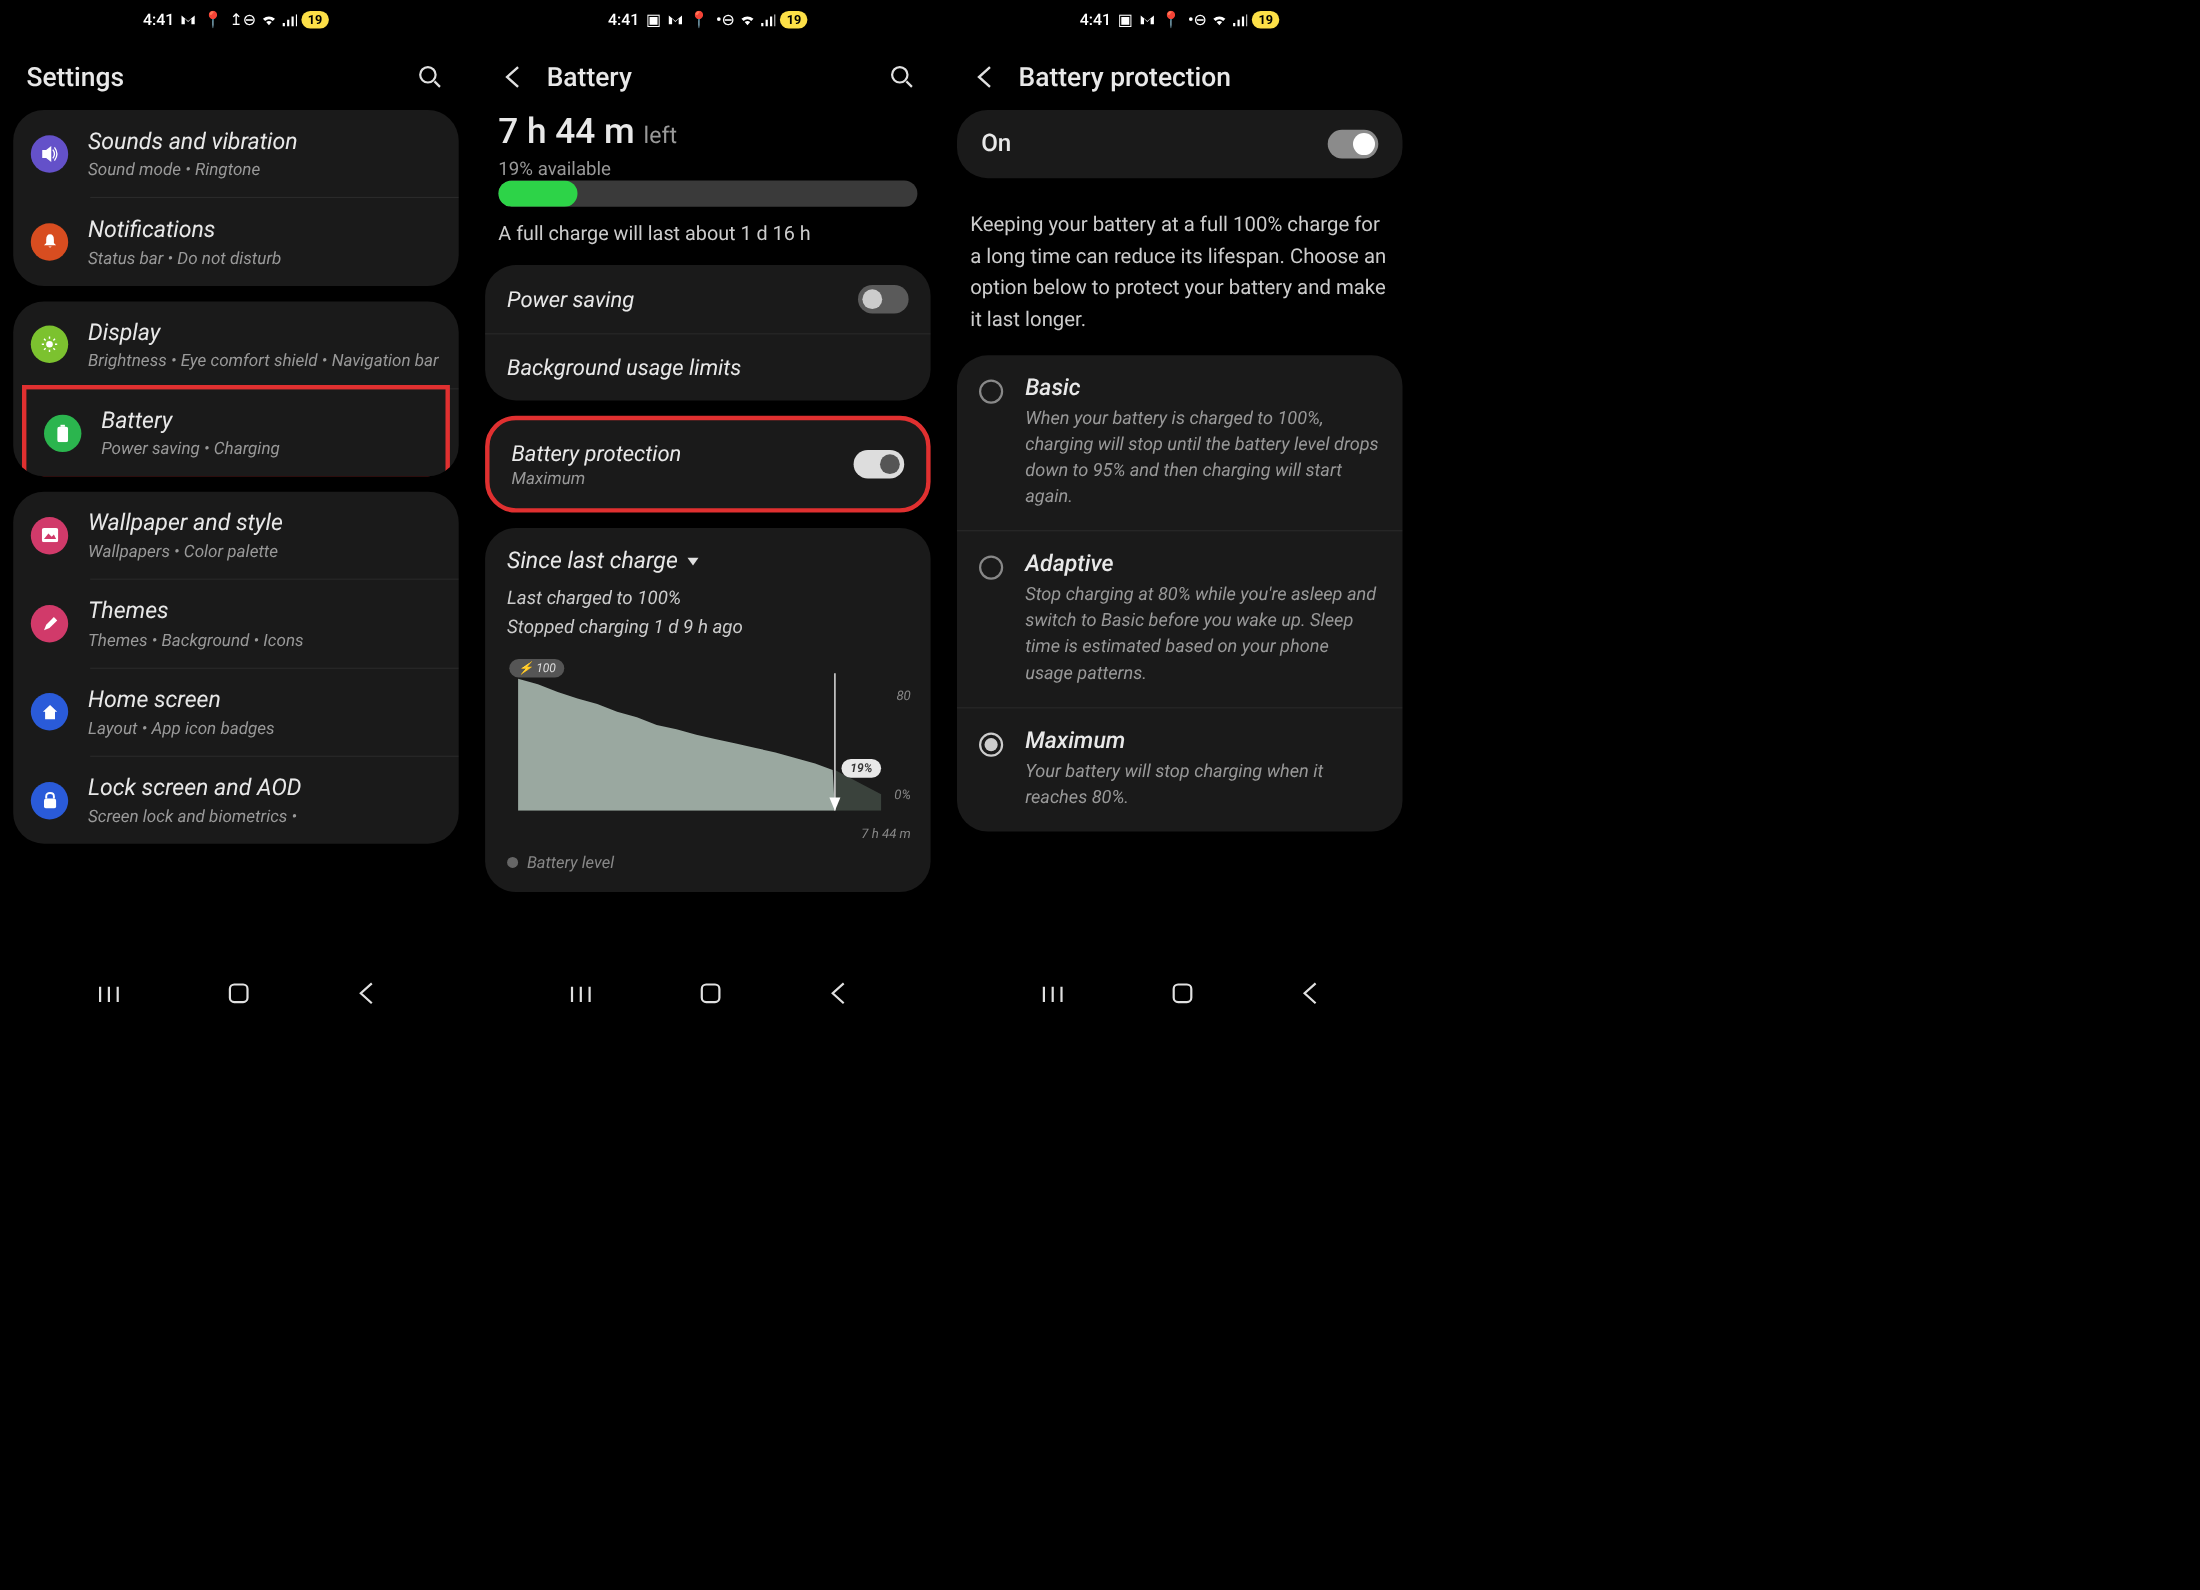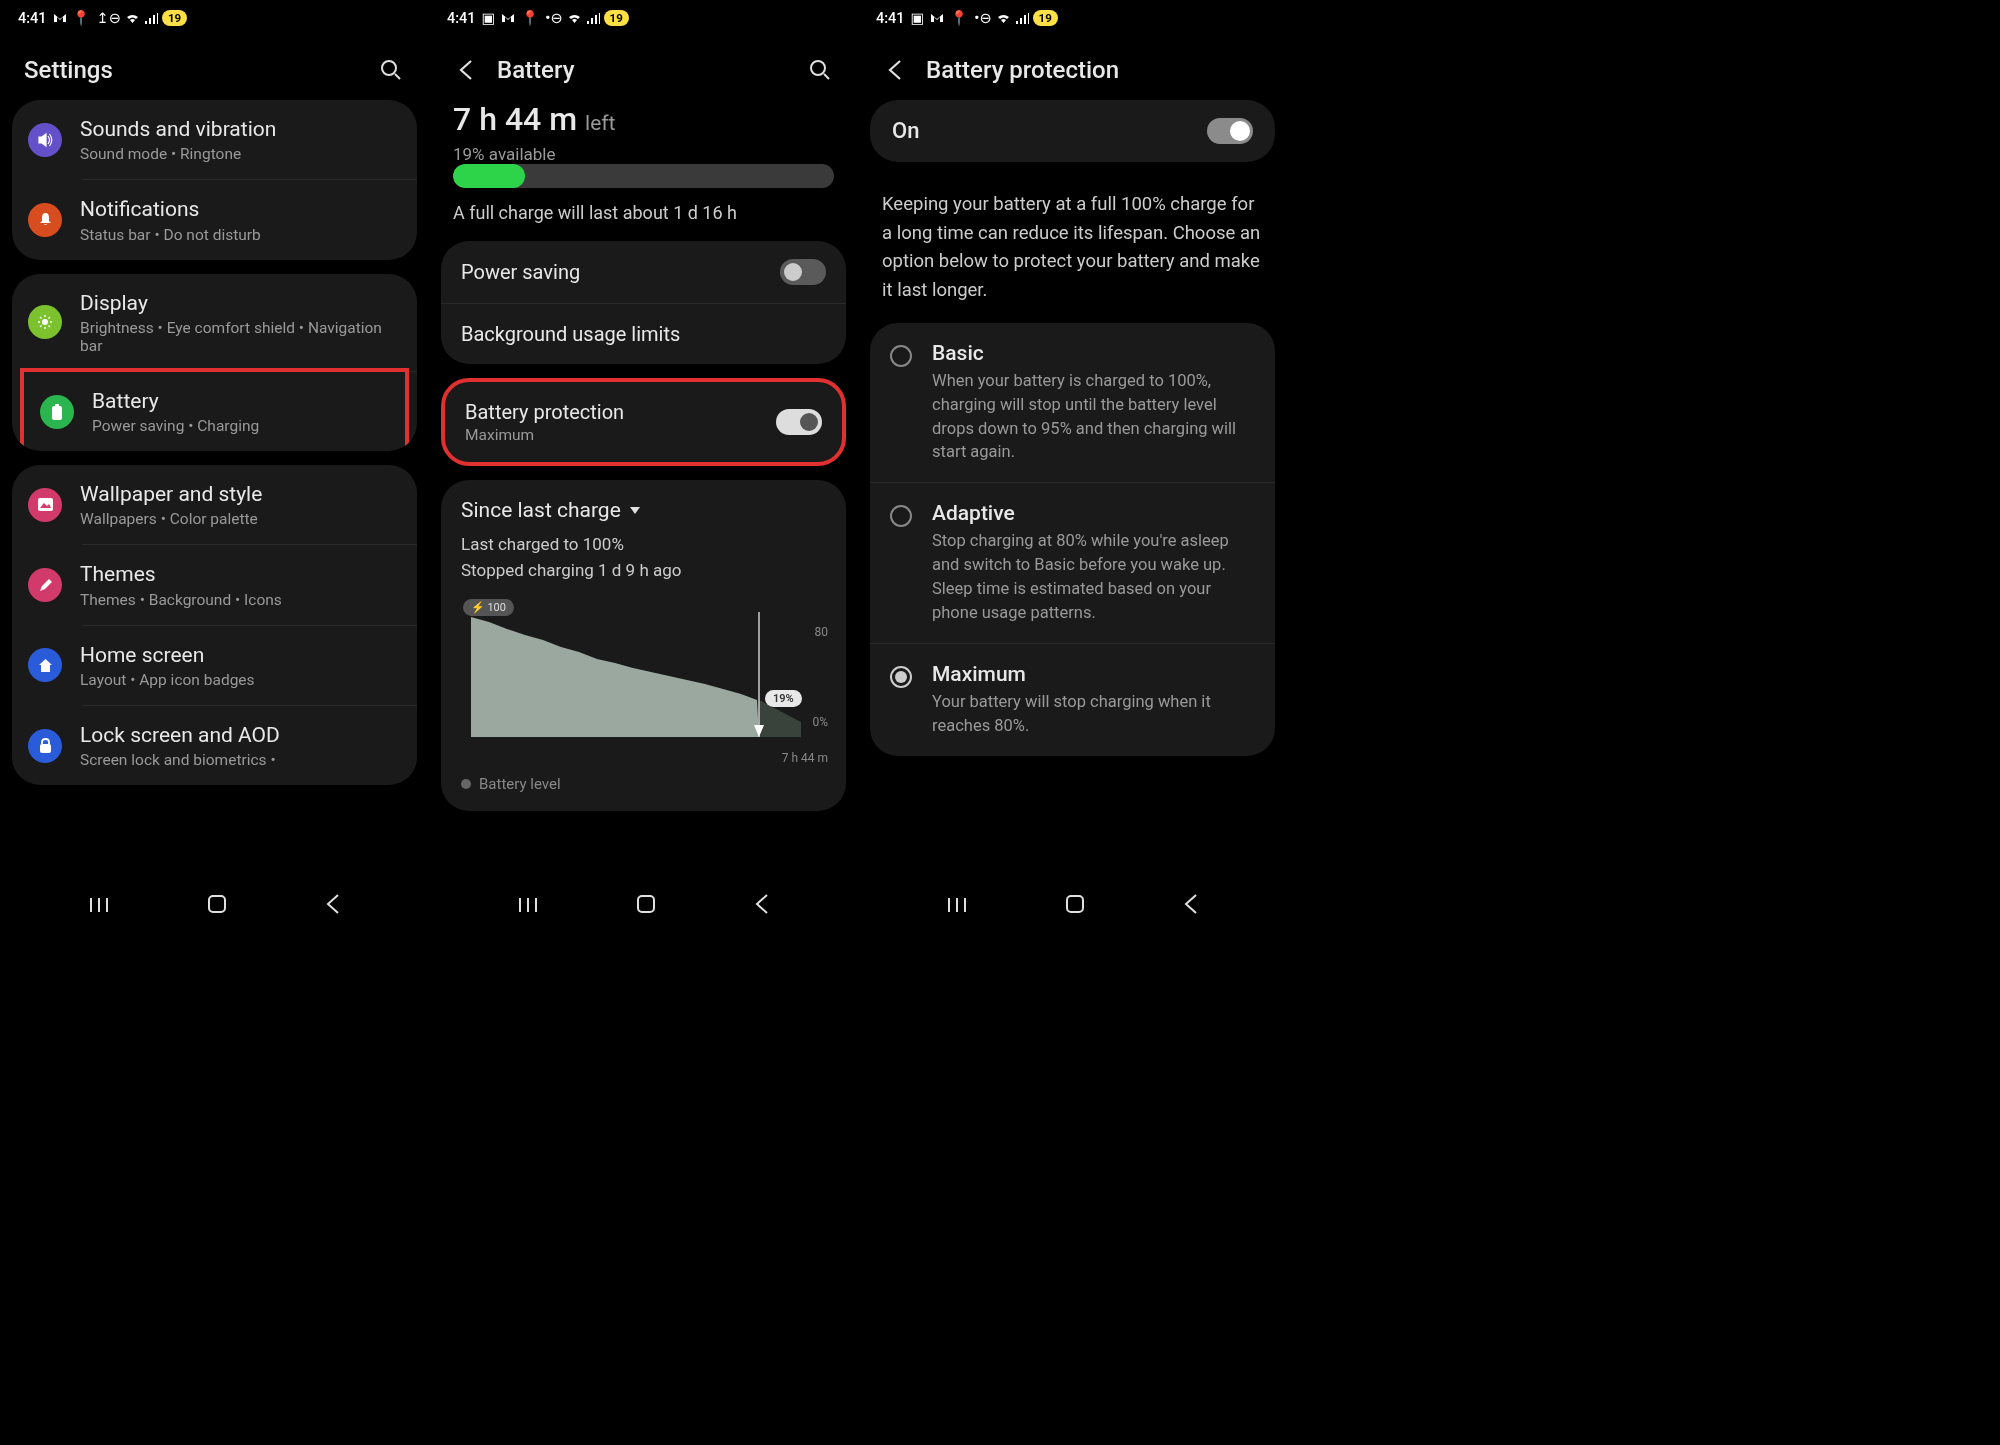--- a/index.html
+++ b/index.html
@@ -17,21 +17,21 @@
 .screen {
   width: 429px;
   height: 931px;
   background: #000;
   position: relative;
   overflow: hidden;
 }
 .status-bar {
   height: 32px;
   display: flex;
-  justify-content: flex-start;
+  justify-content: center;
   align-items: center;
   padding: 4px 18px 0;
   font-size: 14.5px;
   font-weight: 500;
   color: #fff;
 }
 .status-left {
   display: flex;
   align-items: center;
   gap: 6px;
@@ -72,20 +72,21 @@
   display: flex;
   align-items: center;
   justify-content: center;
   color: #e0e0e0;
 }
 .card {
   background: #1a1a1a;
   border-radius: 28px;
   margin: 0 12px 14px;
   overflow: hidden;
+  font-style: italic;
 }
 .list-item {
   display: flex;
   align-items: center;
   padding: 16px 16px;
   gap: 18px;
 }
 .list-item-divider {
   border-bottom: 1px solid #2a2a2a;
   margin-left: 70px;

